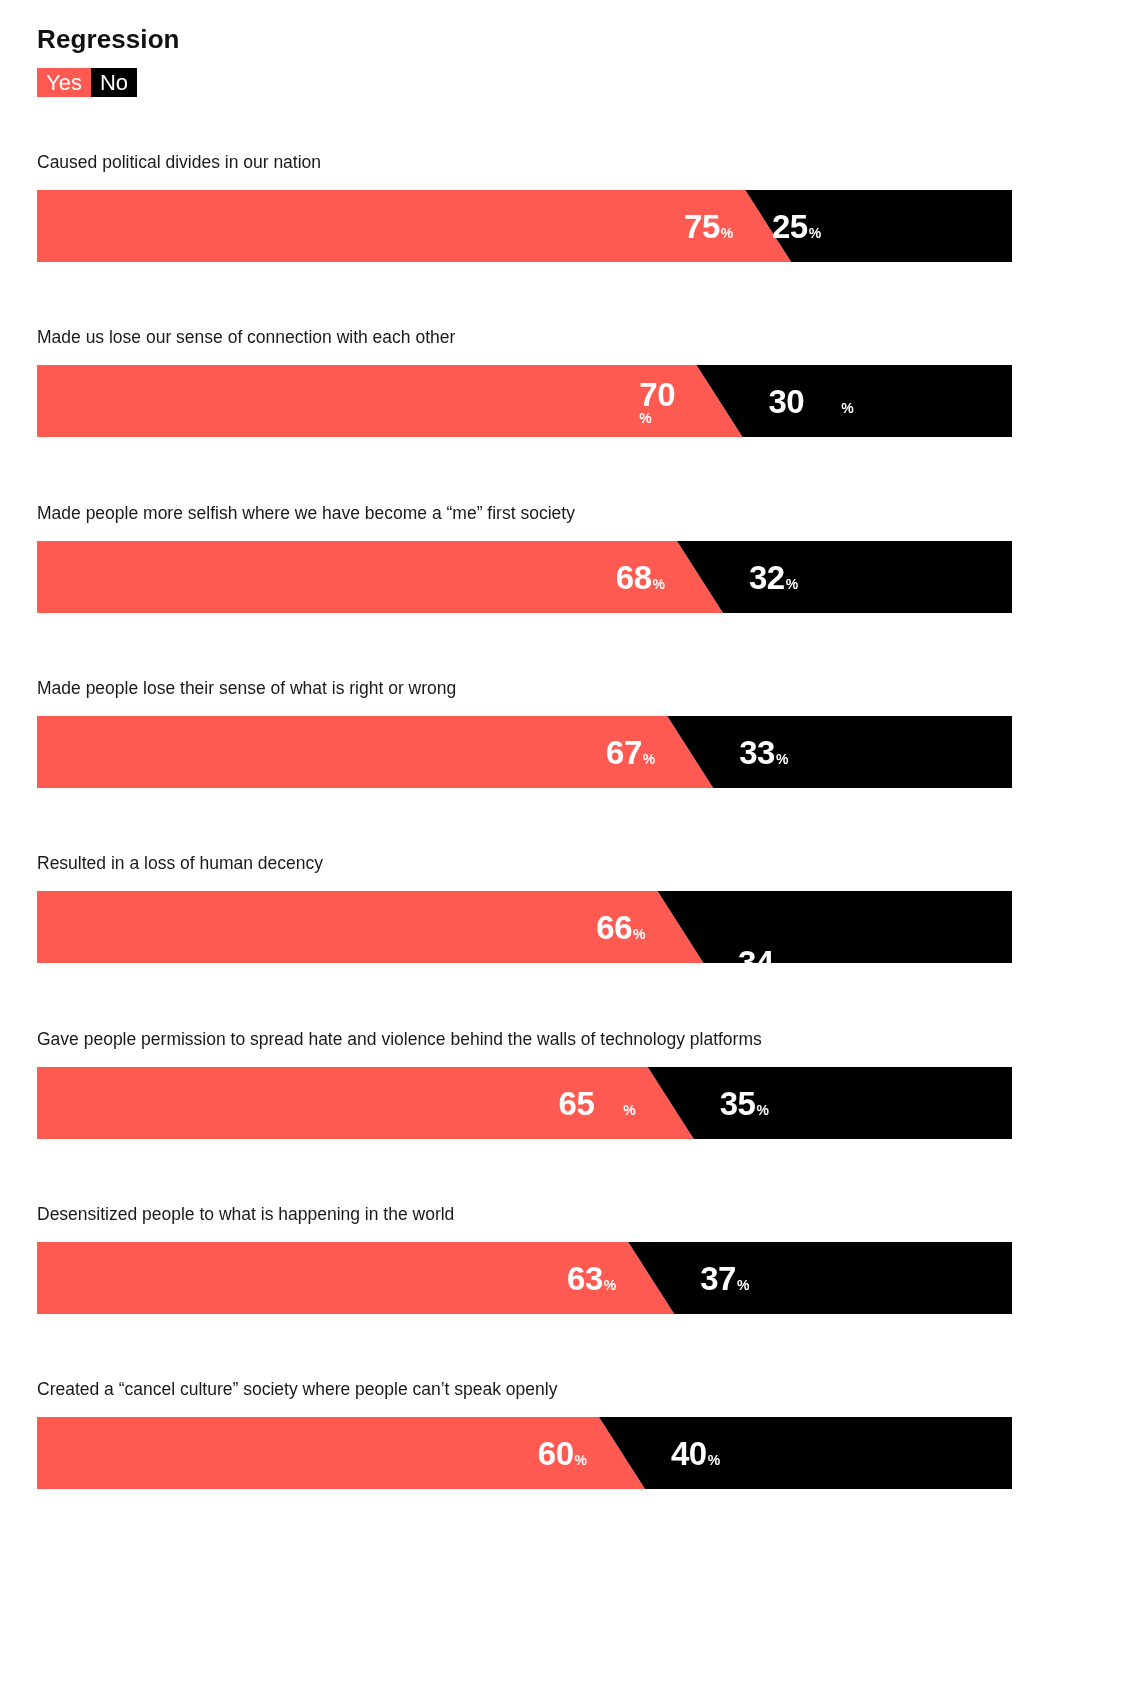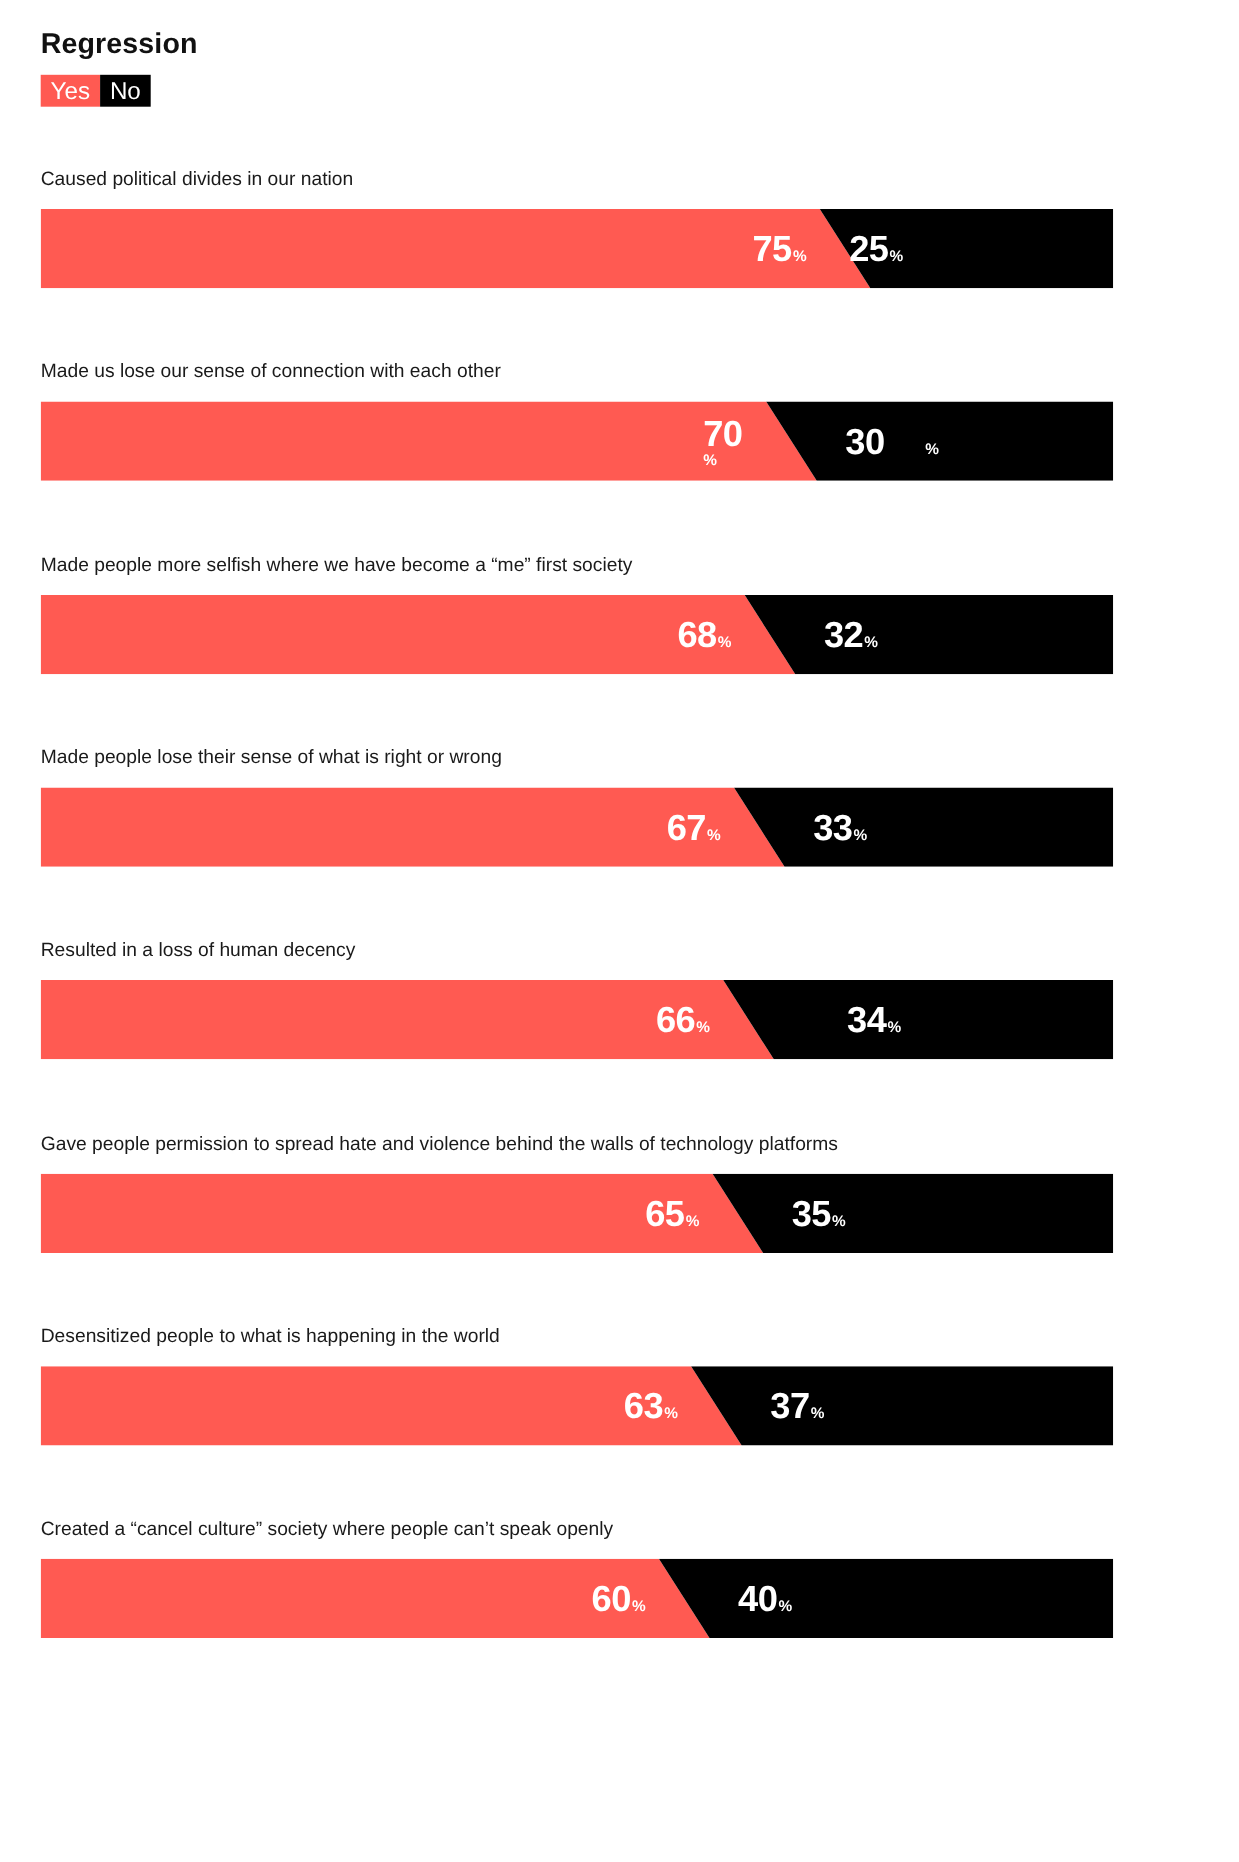--- a/index.html
+++ b/index.html
@@ -223,36 +223,36 @@
         <div class="bar-wrap">
           <svg class="bar-svg" viewBox="0 0 975 72" preserveAspectRatio="none">
             <polygon points="0,0 620.5,0 666.5,72 0,72" fill="#FF5A52"></polygon>
             <polygon points="620.5,0 975,0 975,72 666.5,72" fill="#000000"></polygon>
           </svg>
           <div class="bar-labels">
             <div class="pct pct-yes" style="right: 366.5px;">
               <span class="num">66</span>
               <span class="sym">%</span>
             </div>
-            <div class="pct pct-no" style="left: 733px;">
+            <div class="pct pct-no" style="left: 701px; margin-top: 35px;">
               <span class="num">34</span>
               <span class="sym">%</span>
             </div>
           </div>
         </div>
       </div>
       <div class="row" style="top: 1028.5px;">
         <div class="row-label">Gave people permission to spread hate and violence behind the walls of technology platforms</div>
         <div class="bar-wrap">
           <svg class="bar-svg" viewBox="0 0 975 72" preserveAspectRatio="none">
             <polygon points="0,0 610.75,0 656.75,72 0,72" fill="#FF5A52"></polygon>
             <polygon points="610.75,0 975,0 975,72 656.75,72" fill="#000000"></polygon>
           </svg>
           <div class="bar-labels">
-            <div class="pct pct-yes" style="right: 376.25px;">
+            <div class="pct pct-yes" style="right: 376.25px; gap: 28px;">
               <span class="num">65</span>
               <span class="sym">%</span>
             </div>
             <div class="pct pct-no" style="left: 682.75px;">
               <span class="num">35</span>
               <span class="sym">%</span>
             </div>
           </div>
         </div>
       </div>

